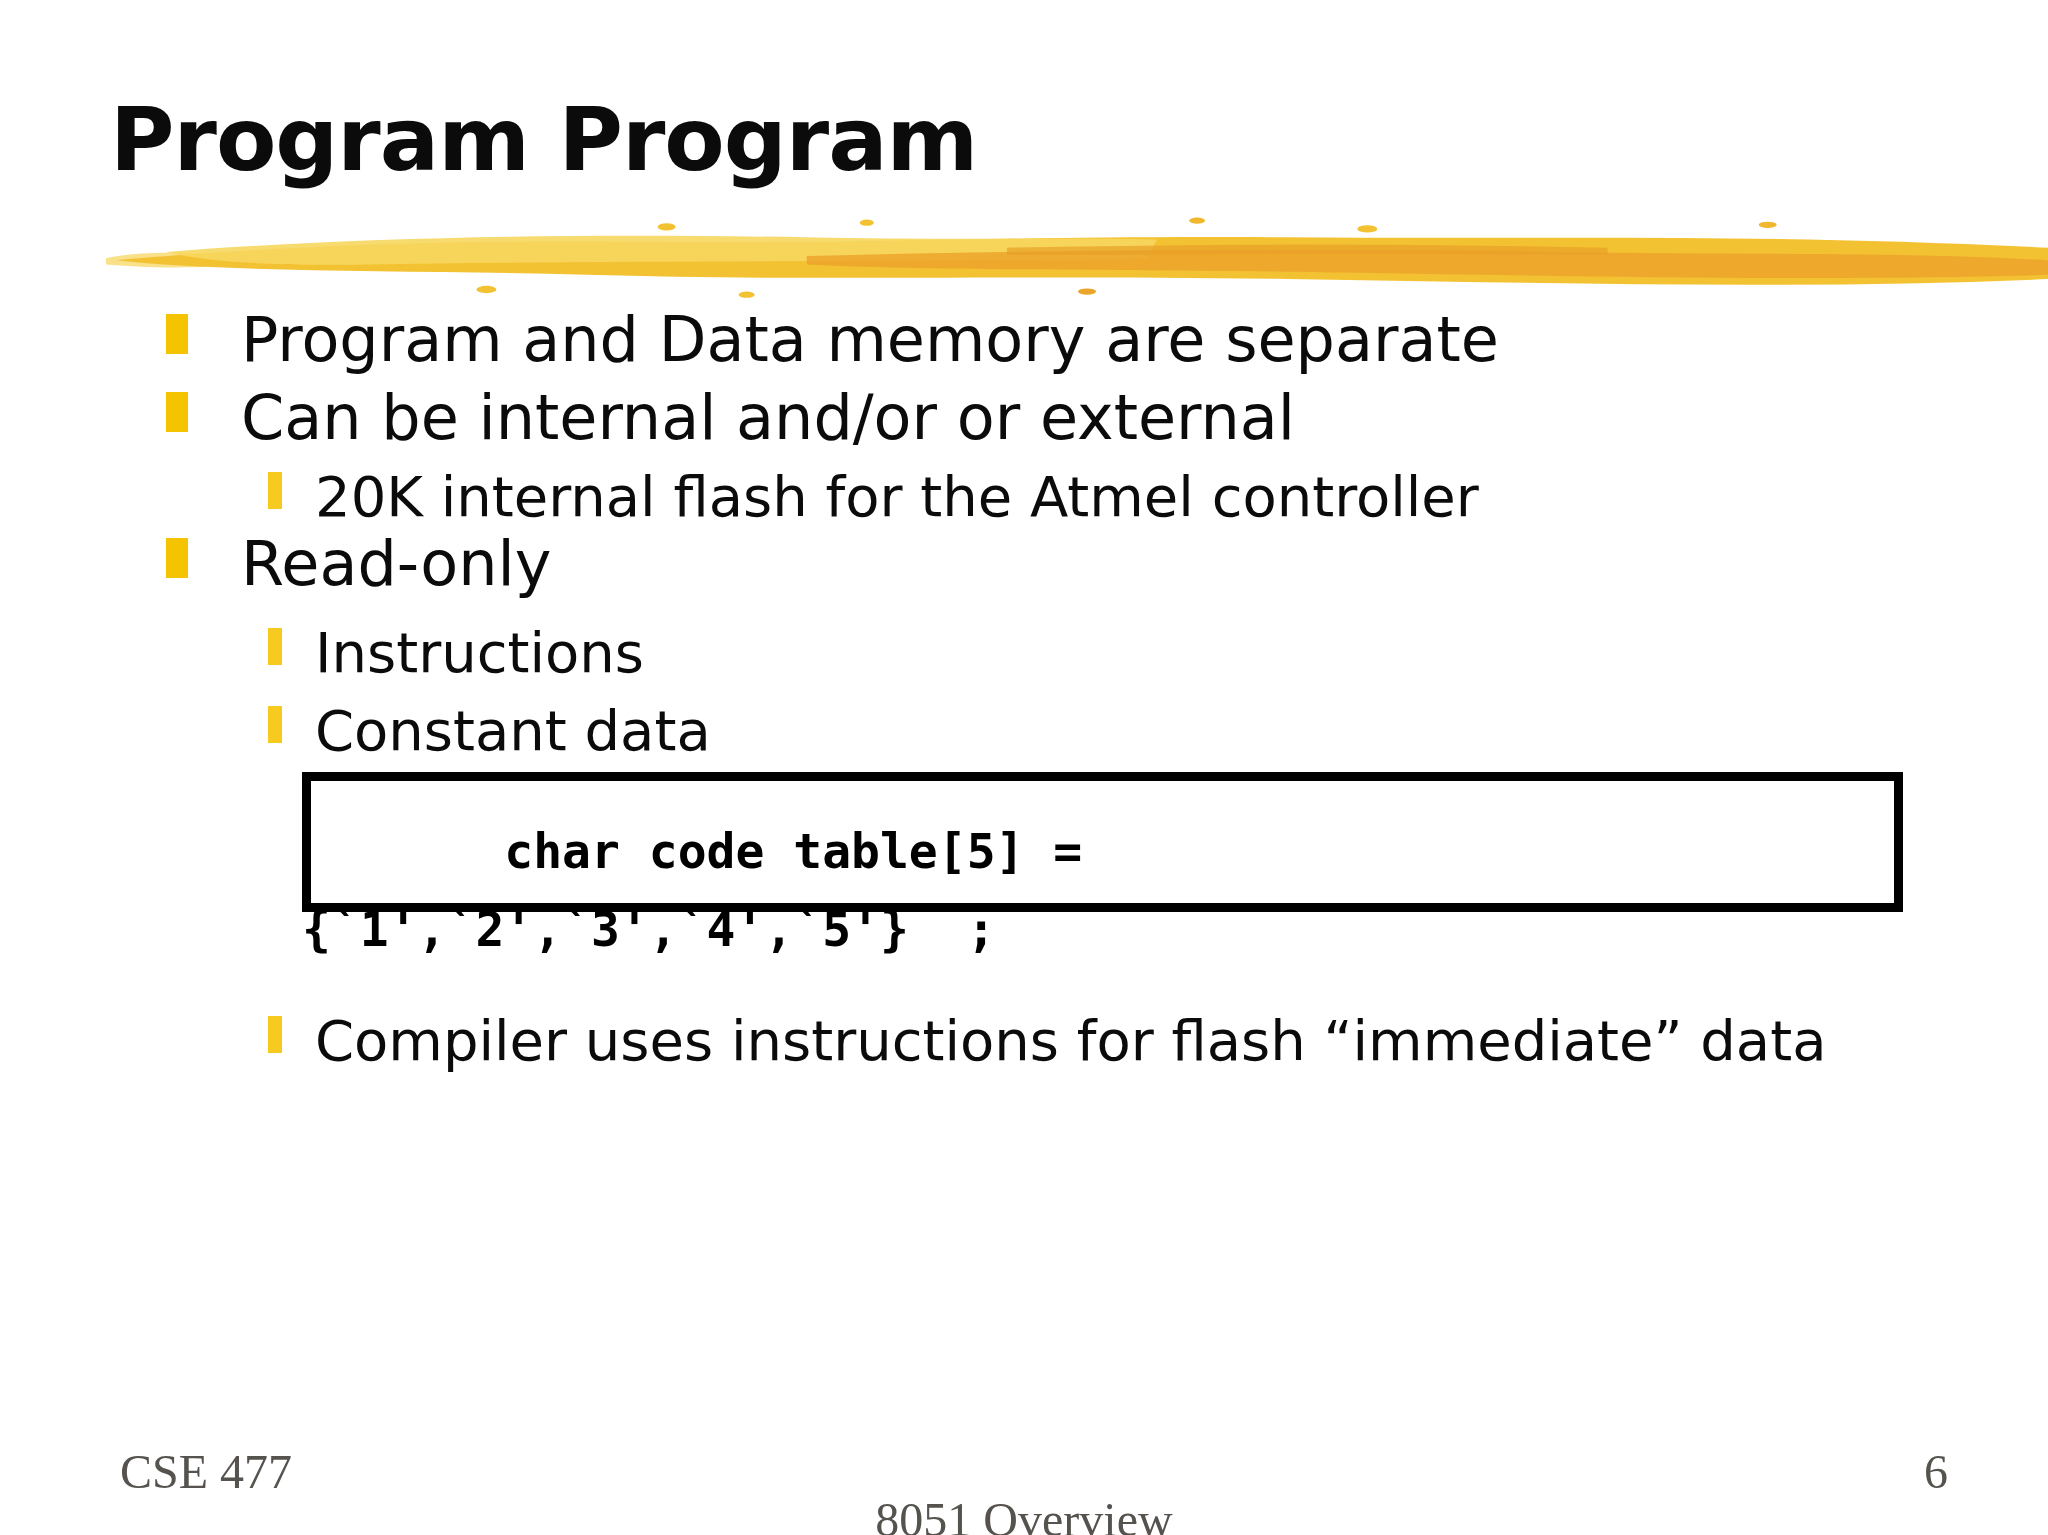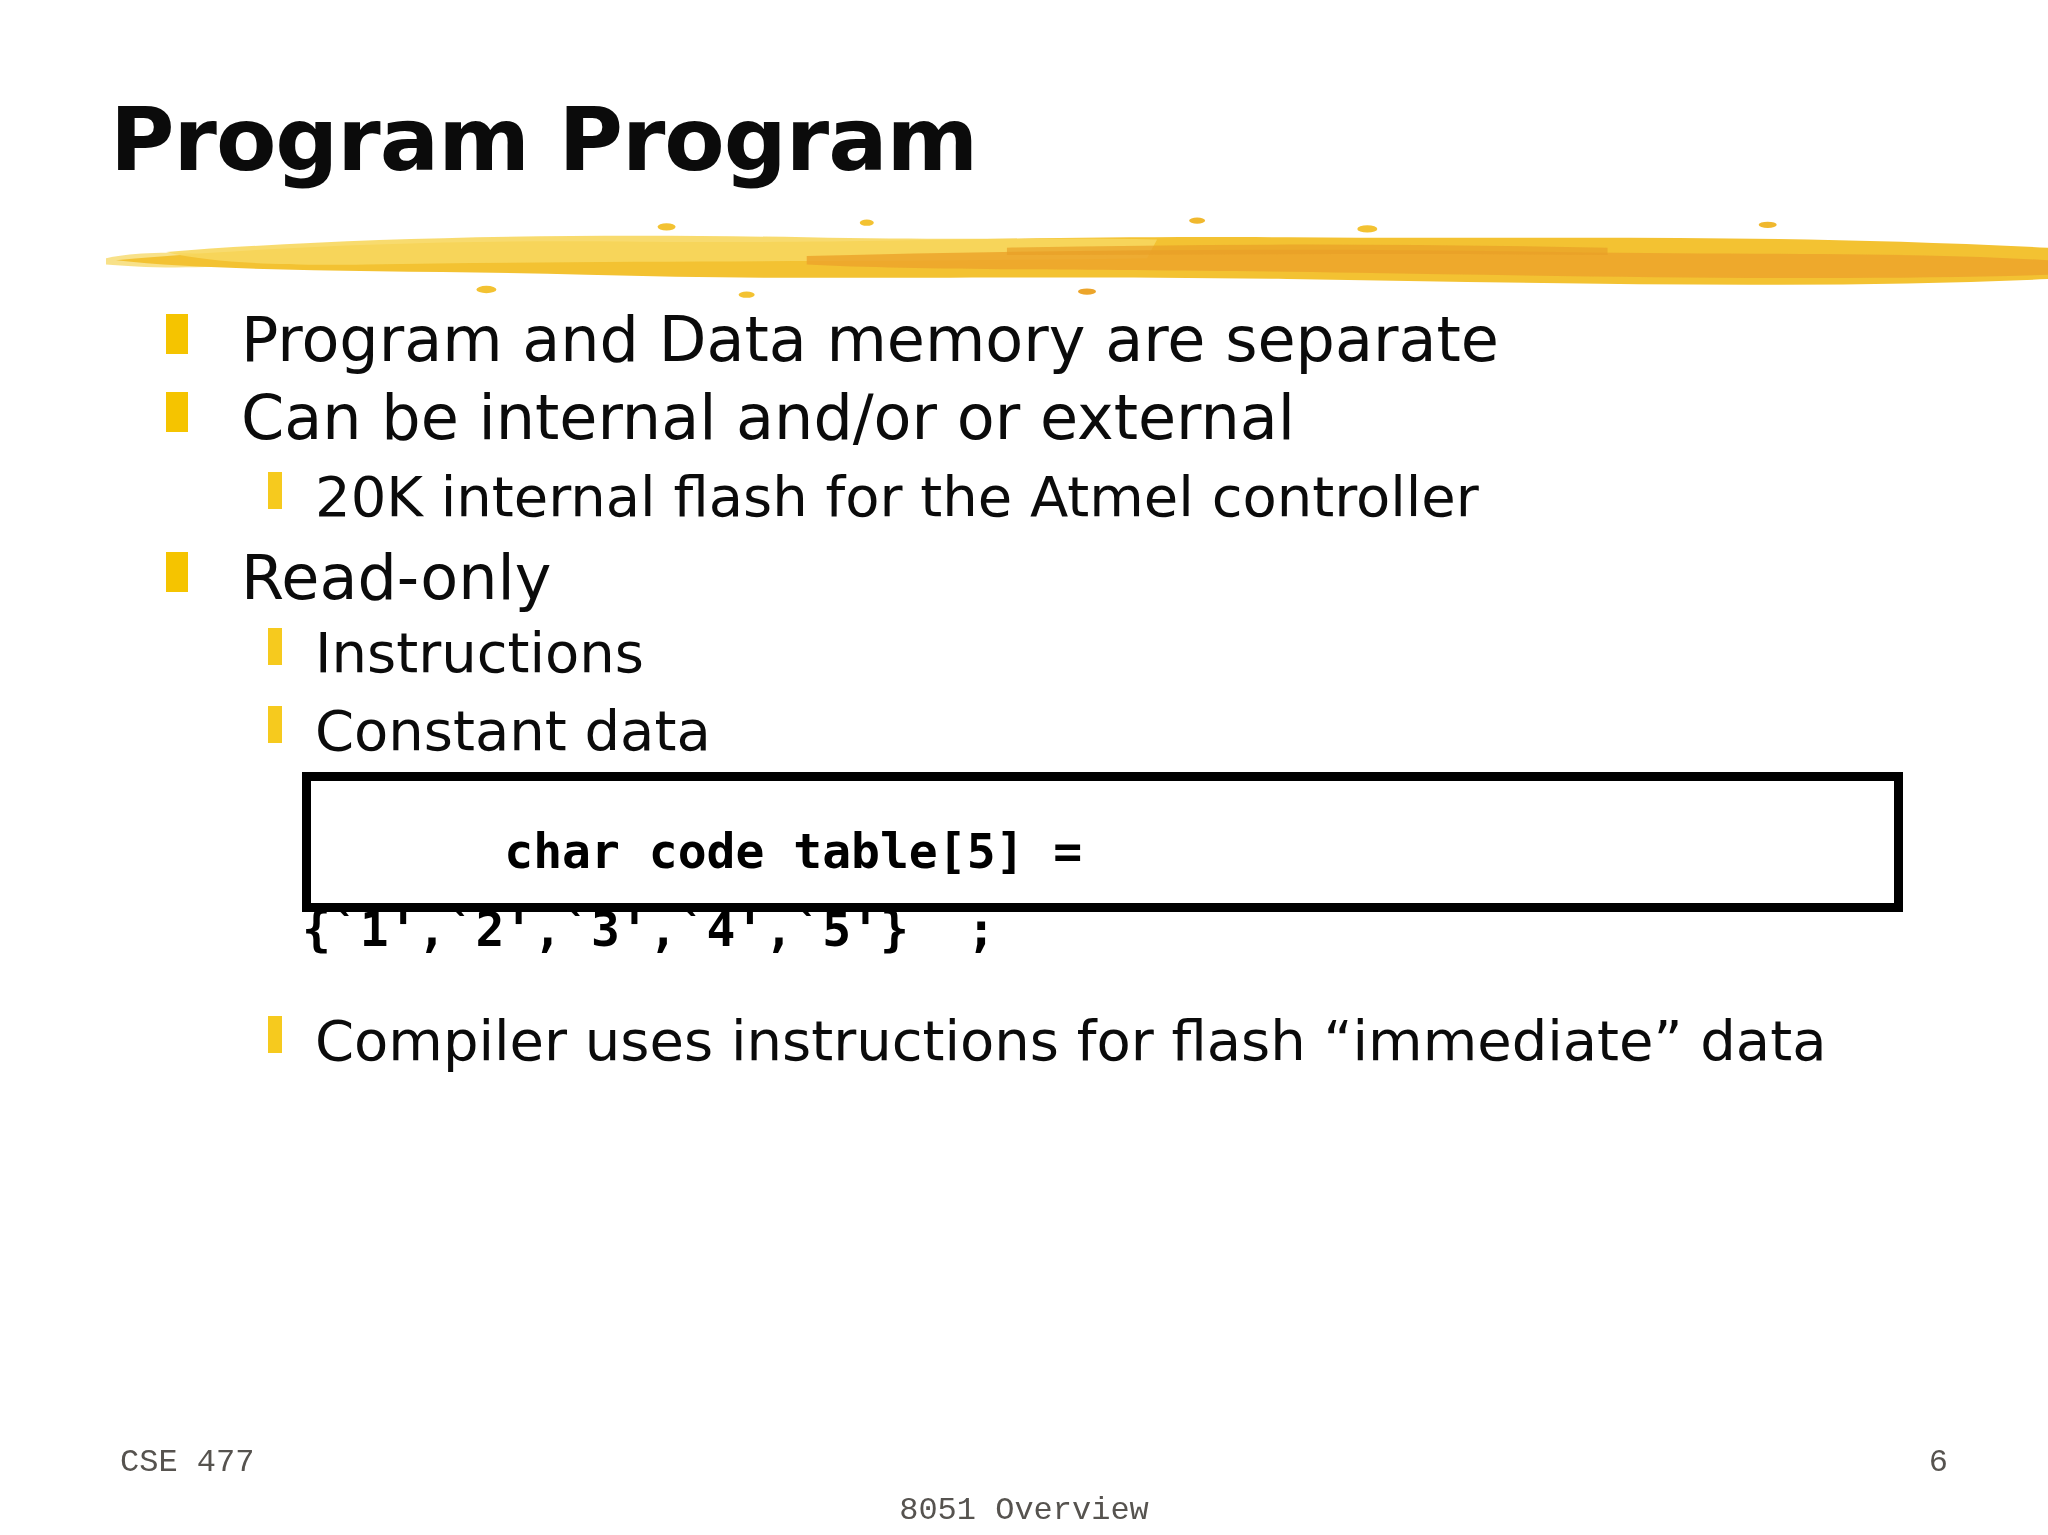--- a/index.html
+++ b/index.html
@@ -42,22 +42,22 @@
     font-family:"DejaVu Sans Mono","Liberation Mono",monospace;
     font-weight:bold;
     font-size:48px;line-height:78px;
     white-space:pre;
     z-index:2;
     color:#000;
   }
 
   .footer{
     position:absolute;left:0;right:0;top:1444px;height:60px;
-    font-family:Liberation Mono, monospace;
-    font-size:32px;color:#56534F;
+    font-family:Liberation Serif, serif;
+    font-size:48px;color:#56534F;
   }
   .footer .f-left{position:absolute;left:120px;top:0;}
   .footer .f-center{position:absolute;left:50%;transform:translateX(-50%);top:0;margin-top:48px;}
   .footer .f-right{position:absolute;right:100px;top:0;}
 </style>
 </head>
 <body>
 
 <div class="slide">
 
@@ -87,21 +87,21 @@
   <div class="row l1" style="left:130px;top:382px">
     <span class="marker"></span>
     <span class="txt">Can be internal and/or or external</span>
   </div>
 
   <div class="row l2" style="left:232px;top:464px">
     <span class="marker"></span>
     <span class="txt">20K internal flash for the Atmel controller</span>
   </div>
 
-  <div class="row l1" style="left:130px;top:542px">
+  <div class="row l1" style="left:130px;top:528px">
     <span class="marker"></span>
     <span class="txt">Read-only</span>
   </div>
 
   <div class="row l2" style="left:232px;top:620px">
     <span class="marker"></span>
     <span class="txt">Instructions</span>
   </div>
 
   <div class="row l2" style="left:232px;top:698px">

